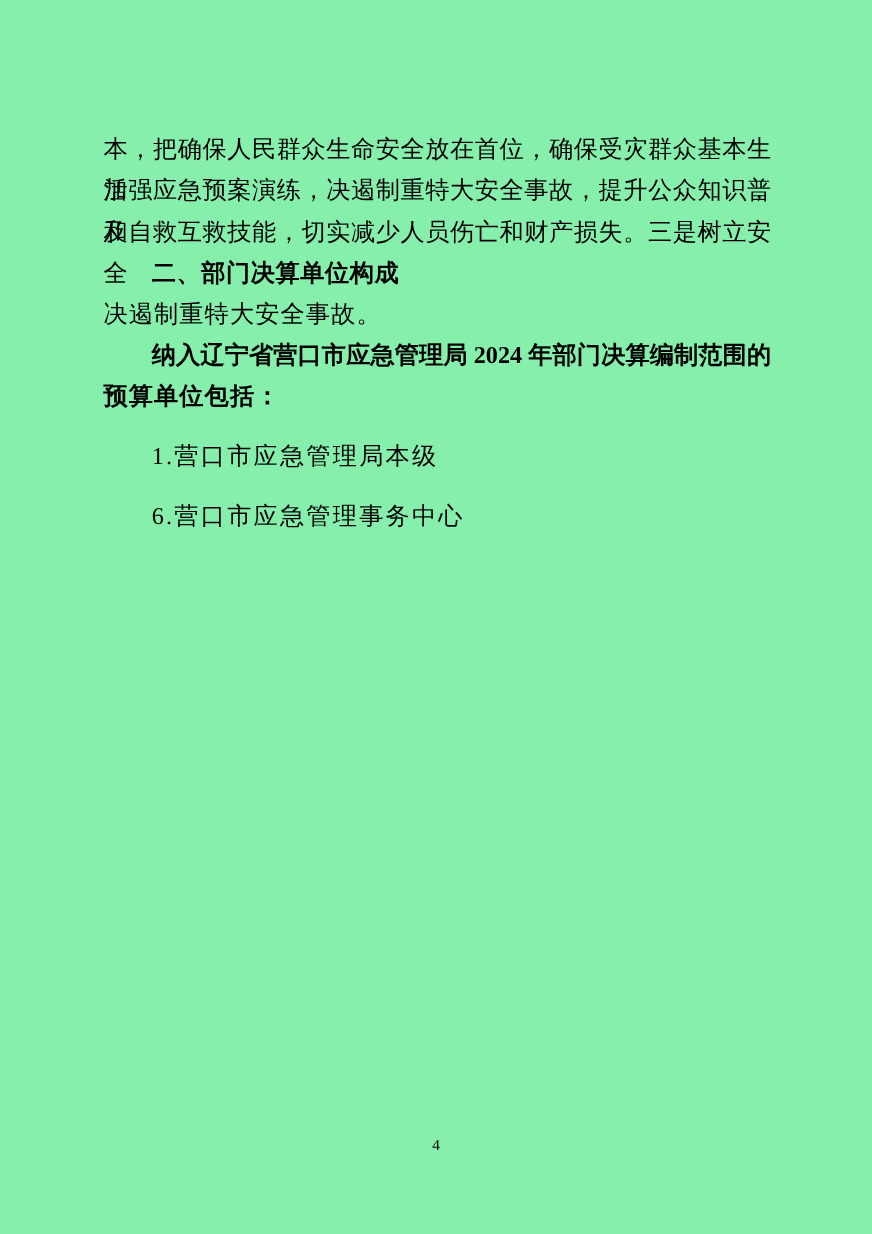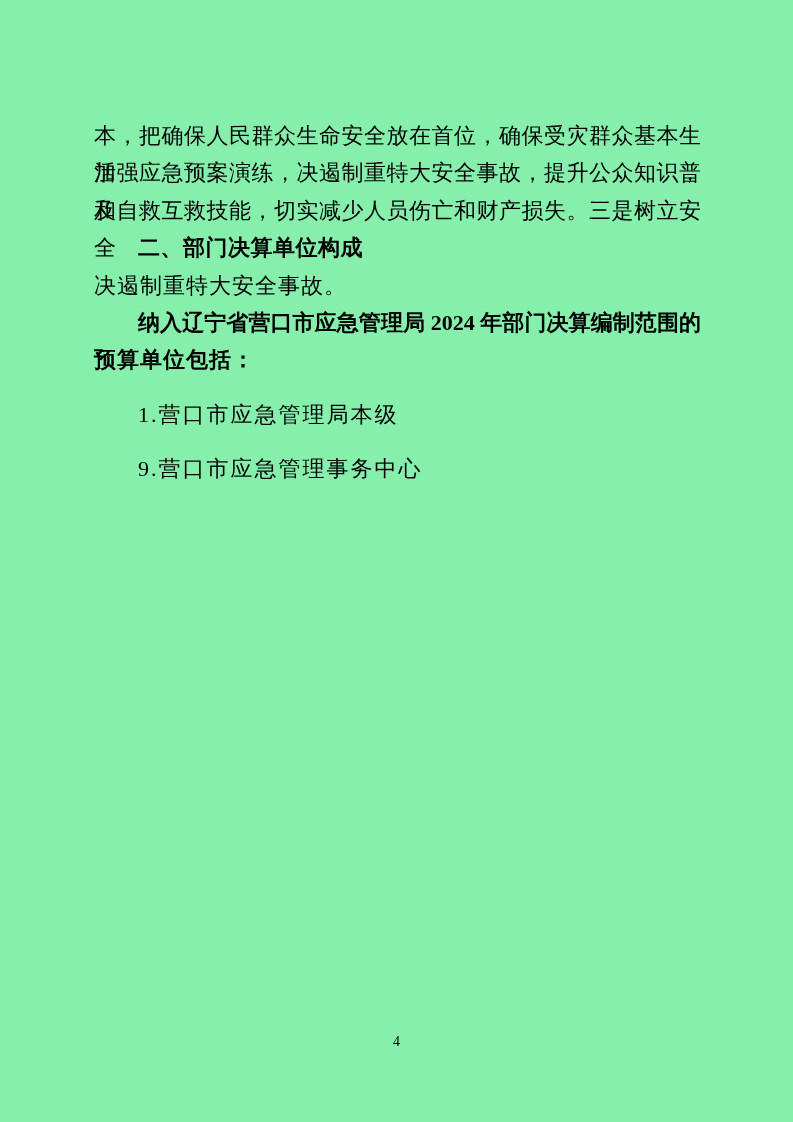--- a/index.html
+++ b/index.html
@@ -73,19 +73,19 @@
     <div class="line justify">加强应急预案演练，决遏制重特大安全事故，提升公众知识普及</div>
     <div class="line justify">和自救互救技能，切实减少人员伤亡和财产损失。三是树立安全</div>
     <div class="line indent section-heading">二、部门决算单位构成</div>
 
     <div class="line">决遏制重特大安全事故。</div>
 
     <div class="line justify indent bold-line">纳入辽宁省营口市应急管理局 2024 年部门决算编制范围的</div>
     <div class="line bold-line">预算单位包括：</div>
 
     <div class="line indent list-line">1.营口市应急管理局本级</div>
-    <div class="line indent list-line">9.营口市应急管理事务中心</div>
+    <div class="line indent list-line">6.营口市应急管理事务中心</div>
 
   </div>
 
   <div class="page-number">4</div>
 
 </div>
 
 </body></html>

